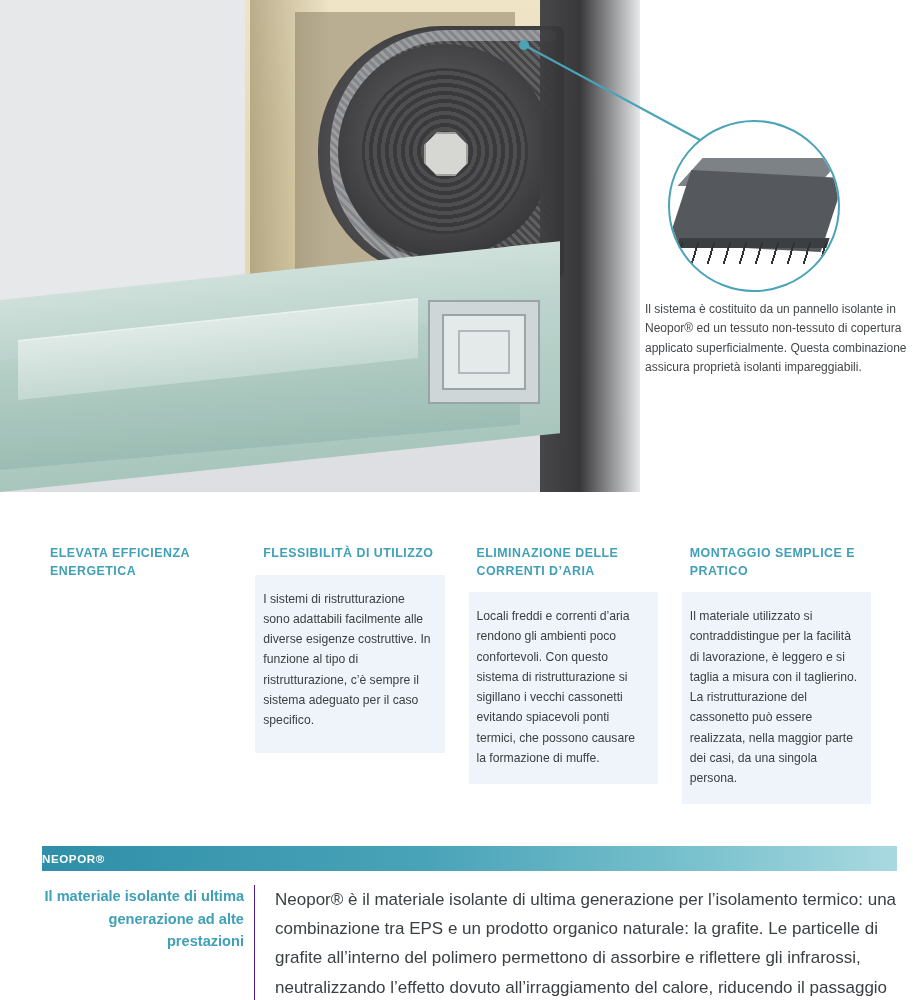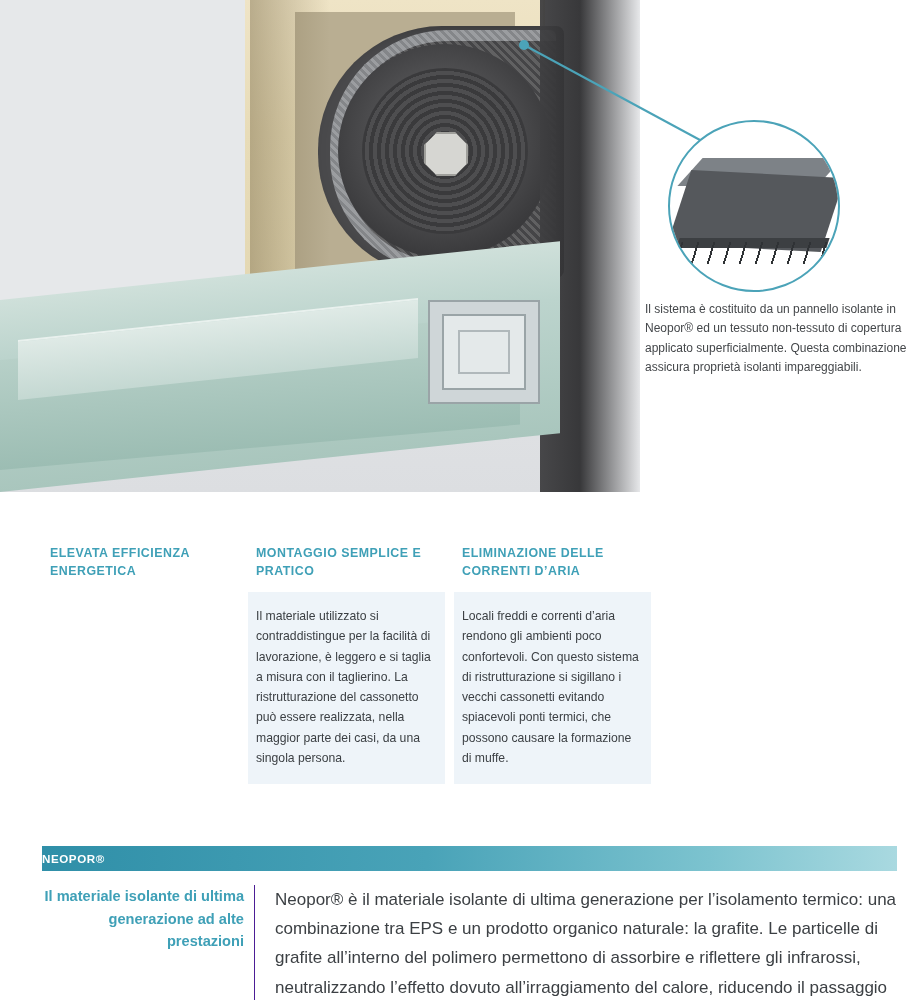--- a/index.html
+++ b/index.html
@@ -216,21 +216,21 @@
   }
 
   
   .features {
     position: absolute;
     left: 0; top: 545px;
     width: 913px;
   }
   .feature-row {
     display: flex;
-    gap: 9px;
+    gap: 24px;
     padding: 0 42px;
   }
   .feature {
     width: 197px;
   }
   .feature h3 {
     margin: 0 0 12px 0;
     padding-left: 8px;
     font-size: 12.4px;
     font-weight: bold;
@@ -329,29 +329,35 @@
 
     <div class="hero-caption">Il sistema è costituito da un pannello isolante in Neopor® ed un tessuto non-tessuto di copertura applicato superficialmente. Questa combinazione assicura proprietà isolanti impareggiabili.</div>
   </div>
 
   <div class="features">
     <div class="feature-row">
       <div class="feature">
         <h3>ELEVATA EFFICIENZA ENERGETICA</h3>
       </div>
       <div class="feature">
-        <h3>MONTAGGIO SEMPLICE E PRATICO</h3>
+        <h3>FLESSIBILITÀ DI UTILIZZO</h3>
         <div class="feature-body">
-          <p>Il materiale utilizzato si contraddistingue per la facilità di lavorazione, è leggero e si taglia a misura con il taglierino. La ristrutturazione del cassonetto può essere realizzata, nella maggior parte dei casi, da una singola persona.</p>
+          <p>I sistemi di ristrutturazione sono adattabili facilmente alle diverse esigenze costruttive. In funzione al tipo di ristrutturazione, c’è sempre il sistema adeguato per il caso specifico.</p>
         </div>
       </div>
       <div class="feature">
         <h3>ELIMINAZIONE DELLE CORRENTI D’ARIA</h3>
         <div class="feature-body">
           <p>Locali freddi e correnti d’aria rendono gli ambienti poco confortevoli. Con questo sistema di ristrutturazione si sigillano i vecchi cassonetti evitando spiacevoli ponti termici, che possono causare la formazione di muffe.</p>
+        </div>
+      </div>
+      <div class="feature">
+        <h3>MONTAGGIO SEMPLICE E PRATICO</h3>
+        <div class="feature-body">
+          <p>Il materiale utilizzato si contraddistingue per la facilità di lavorazione, è leggero e si taglia a misura con il taglierino. La ristrutturazione del cassonetto può essere realizzata, nella maggior parte dei casi, da una singola persona.</p>
         </div>
       </div>
     </div>
   </div>
 
   <div class="neopor">
     <div class="neopor-bar">
       <span>NEOPOR®</span>
     </div>
     <div class="neopor-content">

